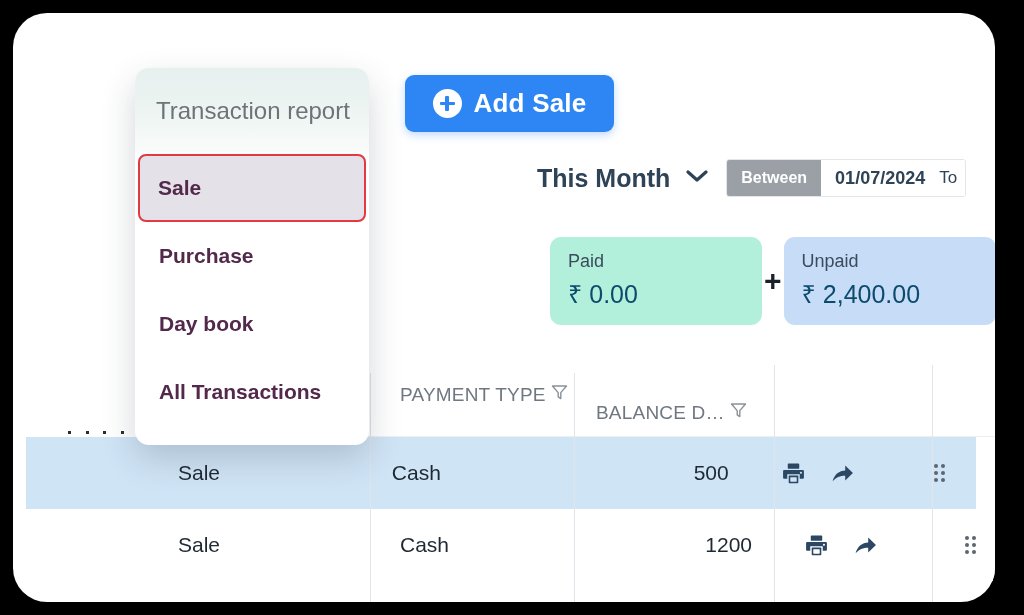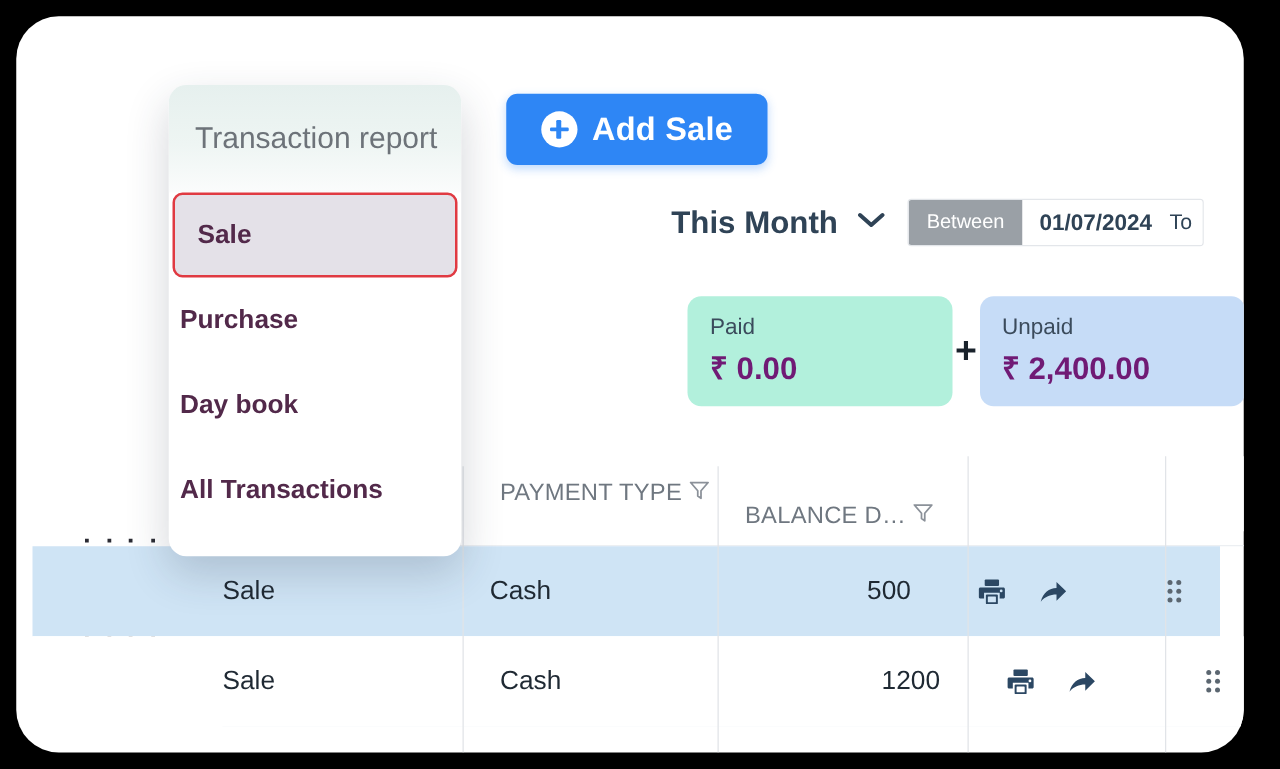--- a/index.html
+++ b/index.html
@@ -129,21 +129,21 @@
     height: 38px;
     border-radius: 3px;
     overflow: hidden;
     background: #ffffff;
     border: 1px solid #e3e6ea;
   }
   #between-button {
     background: #9aa0a6;
     color: #ffffff;
     font-size: 16px;
-    font-weight: normal;
+    font-weight: bold;
     display: flex;
     align-items: center;
     padding: 0 14px;
     white-space: nowrap;
     cursor: pointer;
     border: none;
   }
   #date-from-field {
     display: flex;
     align-items: center;
@@ -184,22 +184,22 @@
   #paid-card   { background: #b2f0dc; }
   #unpaid-card { background: #c6dcf7; }
   .summary-card .card-title {
     font-size: 18px;
     color: #3b4b5c;
     margin-bottom: 4px;
     white-space: nowrap;
   }
   .summary-card .card-amount {
     font-size: 25px;
-    font-weight: bold;
-    color: #701a75;
+    font-weight: normal;
+    color: #0c4a6e;
     white-space: nowrap;
   }
   #summary-plus {
     font-size: 30px;
     font-weight: bold;
     color: #19222b;
     line-height: 1;
     padding: 0 2px;
   }
 
@@ -314,21 +314,21 @@
   }
   #dropdown-title {
     font-size: 24px;
     color: #6d7379;
     white-space: nowrap;
   }
   .dd-item {
     height: 68px;
     display: flex;
     align-items: center;
-    padding-left: 9px;
+    padding-left: 24px;
     font-size: 21px;
     font-weight: bold;
     color: #52294a;
     white-space: nowrap;
     cursor: pointer;
     background: transparent;
   }
   .dd-item.selected {
     background: #e4e1e8;
     border: 2px solid #e03a42;

